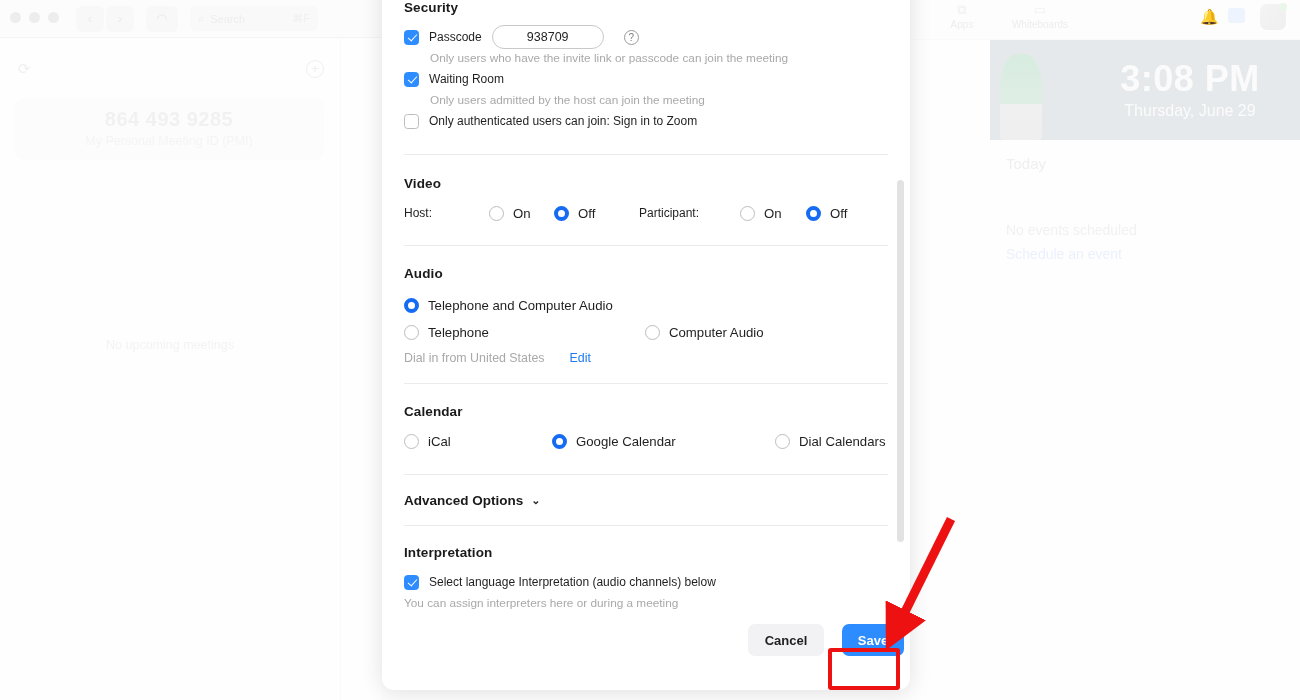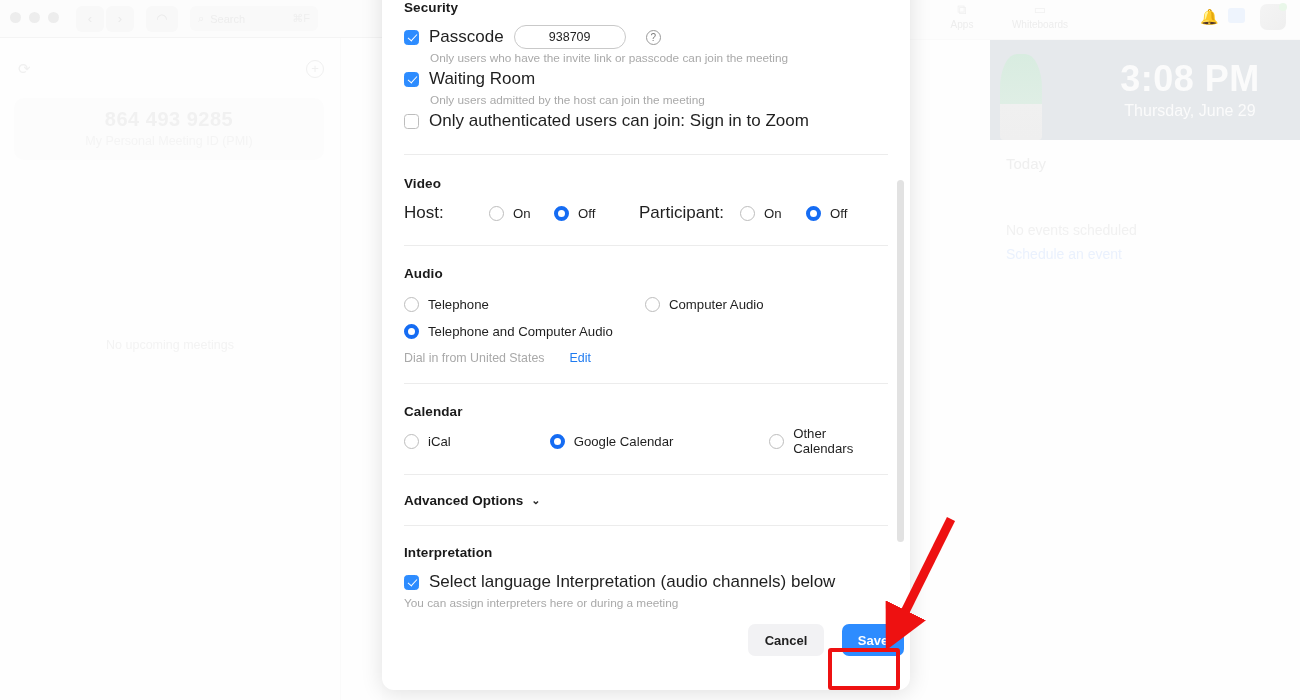--- a/index.html
+++ b/index.html
@@ -116,21 +116,21 @@
   .chk-row { display: flex; align-items: center; gap: 10px; height: 24px; }
   .cb {
     width: 15px; height: 15px; border-radius: 3.5px; border: 1.4px solid #bdbdbd;
     background: #fff; flex: none; position: relative;
   }
   .cb.on { background: #2d8cff; border-color: #2d8cff; }
   .cb.on::after {
     content: ""; position: absolute; left: 4.6px; top: 1.6px; width: 4px; height: 8px;
     border: solid #fff; border-width: 0 1.9px 1.9px 0; transform: rotate(42deg);
   }
-  .lbl { font-size: 17px; color: #1f1f1f; }
+  .lbl { font-size: 12px; color: #1f1f1f; }
   .hint { font-size: 11.8px; color: #a9a9a9; margin: 2px 0 2px 26px; }
 
   .pcode {
     width: 112px; height: 24px; border: 1px solid #c9c9c9; border-radius: 12px;
     font-size: 12.5px; color: #1f1f1f; text-align: center; background: #fff;
     outline: none; font-family: "Liberation Sans", sans-serif;
   }
   .help-ic {
     width: 15px; height: 15px; border-radius: 50%; border: 1.2px solid #9a9a9a;
     color: #7c7c7c; font-size: 10px; line-height: 13px; text-align: center; margin-left: 10px;
@@ -316,57 +316,57 @@
             <div class="rb on"></div>
             <span class="rl">Off</span>
           </div>
         </div>
       </div>
 
       <div class="hr" style="margin-top:20px;"></div>
 
       <div style="margin-top:20px;">
         <div class="sec-title">Audio</div>
-        <div class="row" style="height:26px;">
-          <div class="rad" style="width:241px;">
-            <div class="rb"></div>
-            <span class="rl">Telephone</span>
-          </div>
-          <div class="rad">
-            <div class="rb"></div>
-            <span class="rl">Computer Audio</span>
-          </div>
-        </div>
         <div class="row" style="height:28px;">
           <div class="rad">
             <div class="rb on"></div>
             <span class="rl">Telephone and Computer Audio</span>
           </div>
         </div>
+        <div class="row" style="height:26px;">
+          <div class="rad" style="width:241px;">
+            <div class="rb"></div>
+            <span class="rl">Telephone</span>
+          </div>
+          <div class="rad">
+            <div class="rb"></div>
+            <span class="rl">Computer Audio</span>
+          </div>
+        </div>
         <div class="dial">
           <span>Dial in from United States</span><span class="lnk">Edit</span>
         </div>
       </div>
 
       <div class="hr" style="margin-top:18px;"></div>
 
       <div style="margin-top:20px;">
         <div class="sec-title">Calendar</div>
         <div class="row" style="height:24px;">
           <div class="rad" style="width:148px;">
             <div class="rb"></div>
             <span class="rl">iCal</span>
           </div>
           <div class="rad" style="width:223px;">
             <div class="rb on"></div>
             <span class="rl">Google Calendar</span>
           </div>
           <div class="rad">
             <div class="rb"></div>
-            <span class="rl">Other Calendars</span>
+            <span class="rl">Dial Calendars</span>
           </div>
         </div>
       </div>
 
       <div class="hr" style="margin-top:21px;"></div>
 
       <div style="margin-top:18px;" class="adv">
         <span>Advanced Options</span>
         <span class="chev">⌄</span>
       </div>

